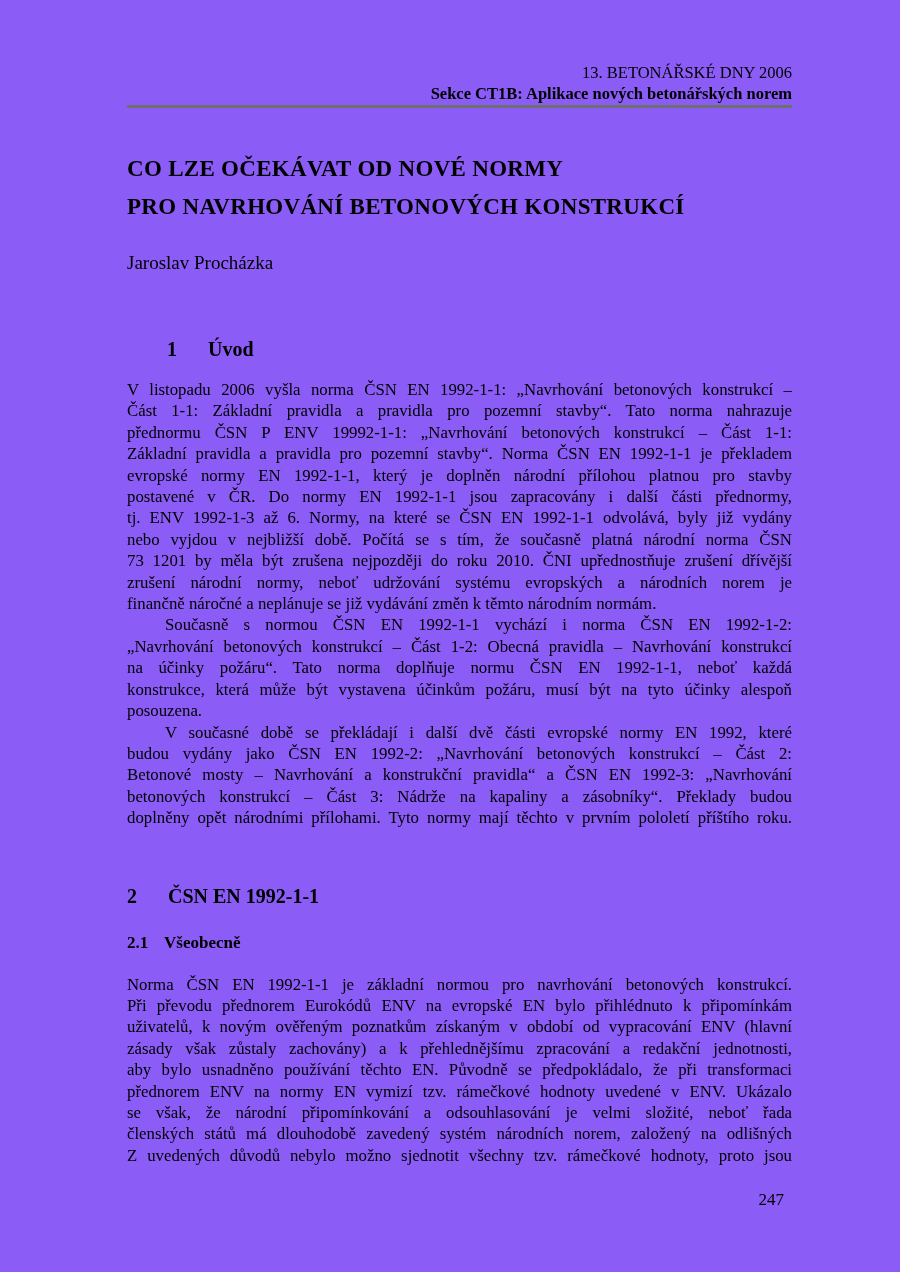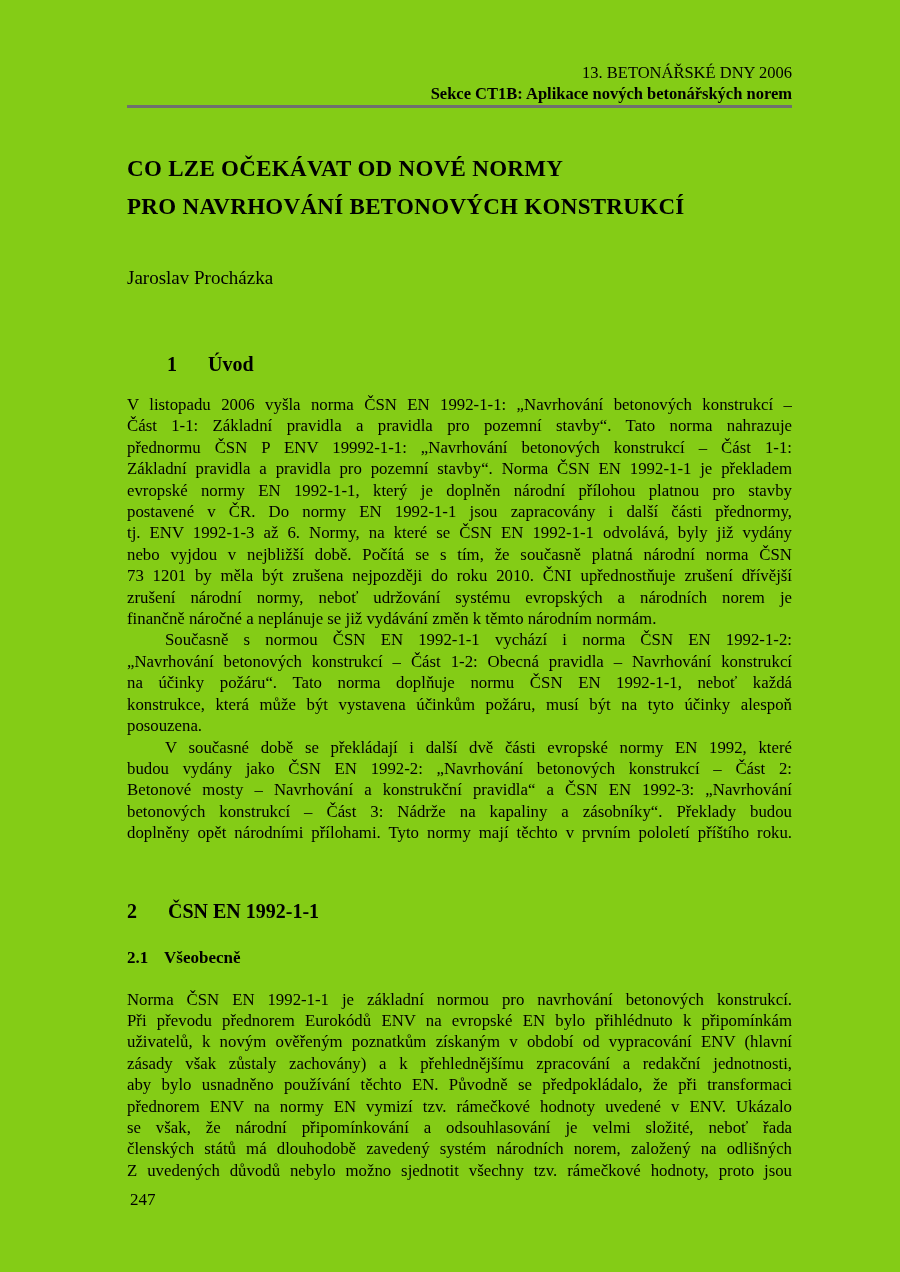--- a/index.html
+++ b/index.html
@@ -1,40 +1,40 @@
 <!DOCTYPE html>
 <html><head>
 <meta charset="utf-8">
 <style>
   html, body { margin: 0; padding: 0; background: #e9e9e9; }
   .page {
     position: relative;
     width: 900px;
     height: 1272px;
     margin: 0 auto;
-    background: #84cc16;
+    background: #8b5cf6;
     font-family: "Liberation Serif", "DejaVu Serif", serif;
     color: #000;
     overflow: hidden;
   }
   .col {
     position: absolute;
     left: 127px;
     top: 0;
     width: 665px;
   }
   
   .hdr-line { text-align: right; font-size: 16.5px; line-height: 21px; white-space: nowrap; }
   .hdr-l1 { margin-top: 62px; }
   .hdr-l2 { font-weight: bold; }
   .hdr-rule { margin-top: 1px; height: 3px; background: #6f6f6f; }
   
   .title { margin-top: 42px; font-size: 23px; font-weight: bold; line-height: 38px; letter-spacing: 0.3px; }
   .title div { white-space: nowrap; }
-  .author { margin-top: 40px; font-size: 19px; line-height: 23px; }
+  .author { margin-top: 25px; font-size: 19px; line-height: 23px; }
   
   .heading1 { margin-top: 54px; font-size: 20px; font-weight: bold; line-height: 26px; white-space: nowrap; }
   .content > .heading1:first-child { margin-top: 62px; margin-left: 40px; }
   .heading2 { font-size: 17px; font-weight: bold; line-height: 22px; white-space: nowrap; }
   .heading1 + .heading2 { margin-top: 23px; }
   .hnum1 { display: inline-block; width: 41px; }
   .hnum2 { display: inline-block; width: 37px; }
   
   .para { margin-top: 0; font-size: 16.8px; }
   .heading1 + .para { margin-top: 17px; }
@@ -42,24 +42,24 @@
   .line {
     line-height: 21.4px;
     text-align: justify;
     text-align-last: justify;
   }
   .line.ind { padding-left: 38px; }
   .line.end { text-align-last: left; }
   
   .pagenum {
     position: absolute;
-    left: 130px;
+    left: 119px;
     width: 665px;
     top: 1189px;
-    text-align: left;
+    text-align: right;
     font-size: 17px;
     line-height: 21px;
   }
 </style>
 </head>
 <body>
 
 <div class="page">
   <div class="col">
 

